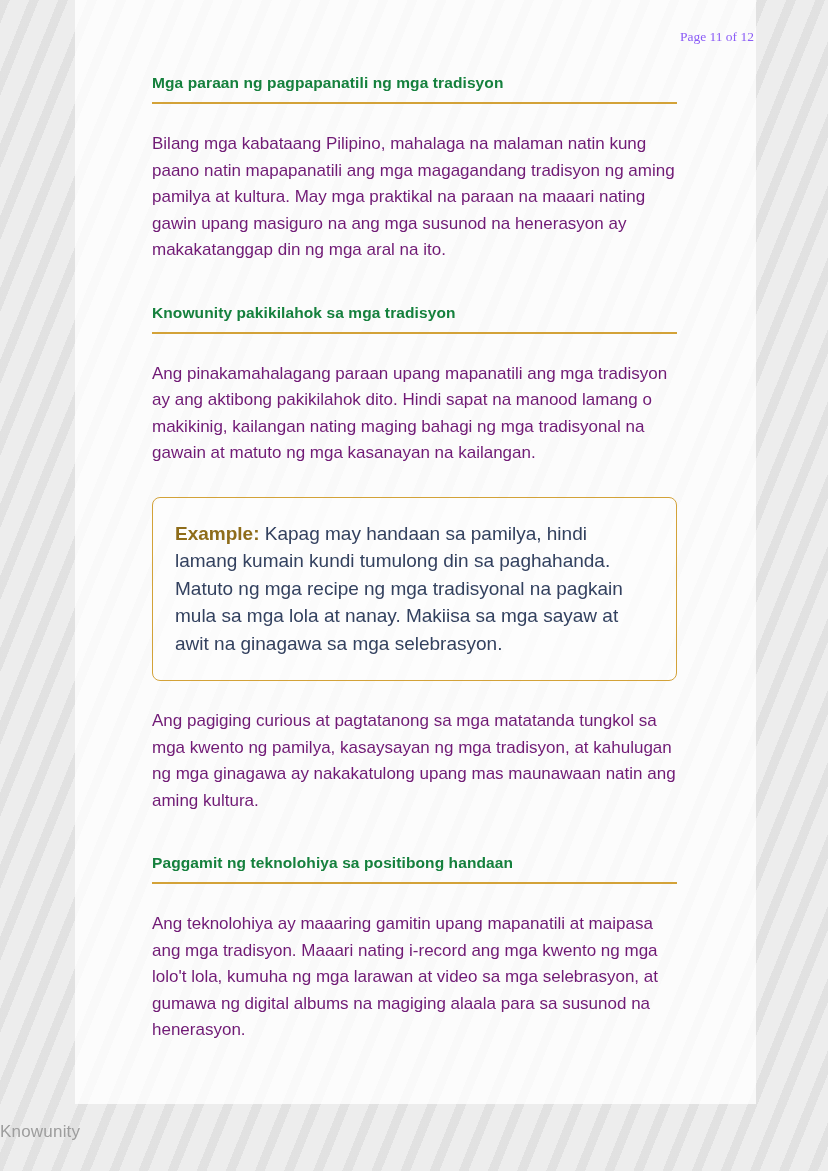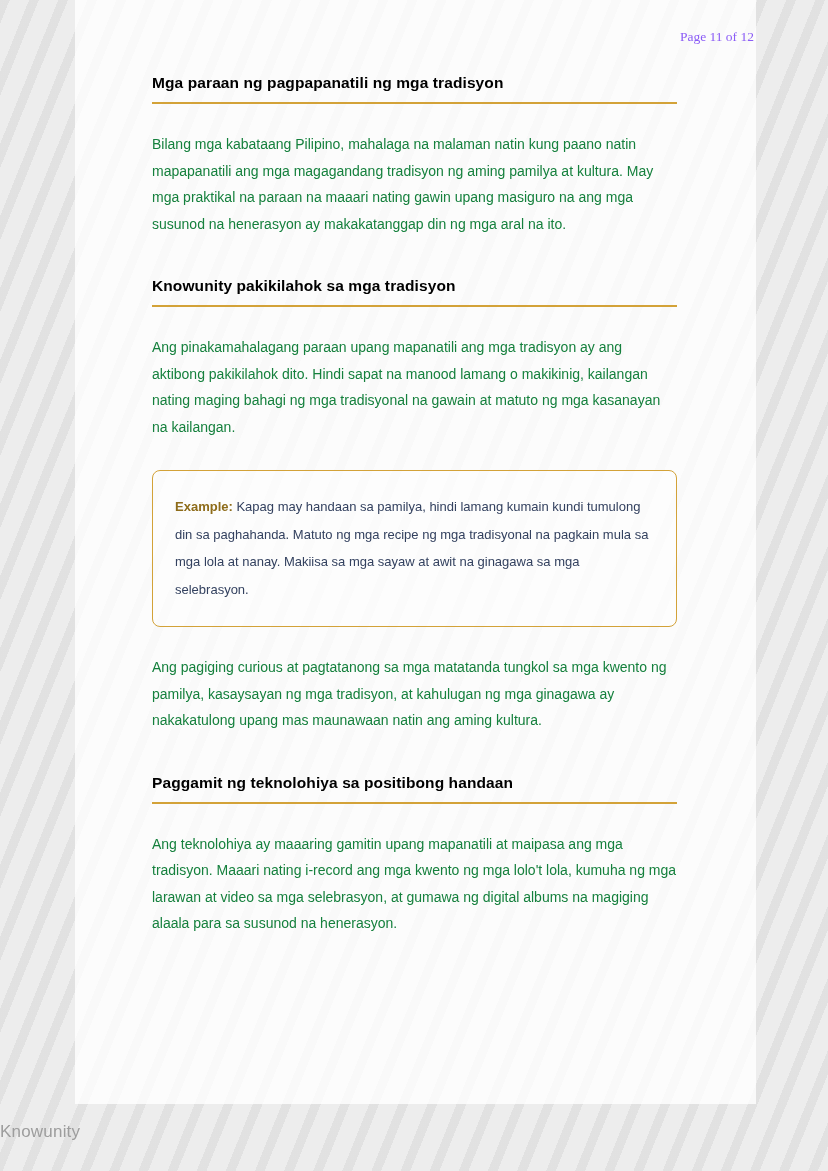--- a/index.html
+++ b/index.html
@@ -39,43 +39,43 @@
   }
 
   .content {
     position: absolute;
     left: 77px;
     top: 0;
     width: 525px;
   }
 
   h2.section-heading {
-    color: #000000;
+    color: #15803d;
     font-size: 15.5px;
     font-weight: bold;
     letter-spacing: 0.1px;
     margin: 40px 0 0 0;
     padding-bottom: 10px;
     border-bottom: 2px solid #d3a238;
   }
   section:first-child h2.section-heading { margin-top: 74px; }
 
   p.body-text {
-    color: #15803d;
-    font-size: 14px;
+    color: #701a75;
+    font-size: 17px;
     line-height: 26.5px;
     margin: 27px 0 0 0;
   }
 
   .example-box {
     margin-top: 30px;
     border: 1.6px solid #d3a238;
     border-radius: 8px;
     padding: 22px 22px 23px 22px;
-    font-size: 13px;
+    font-size: 19px;
     line-height: 27.5px;
     color: #33415f;
     background: rgba(255,255,255,0.35);
   }
   .example-label {
     font-weight: bold;
     color: #8e6c1a;
   }
 
   .brand-footer {

